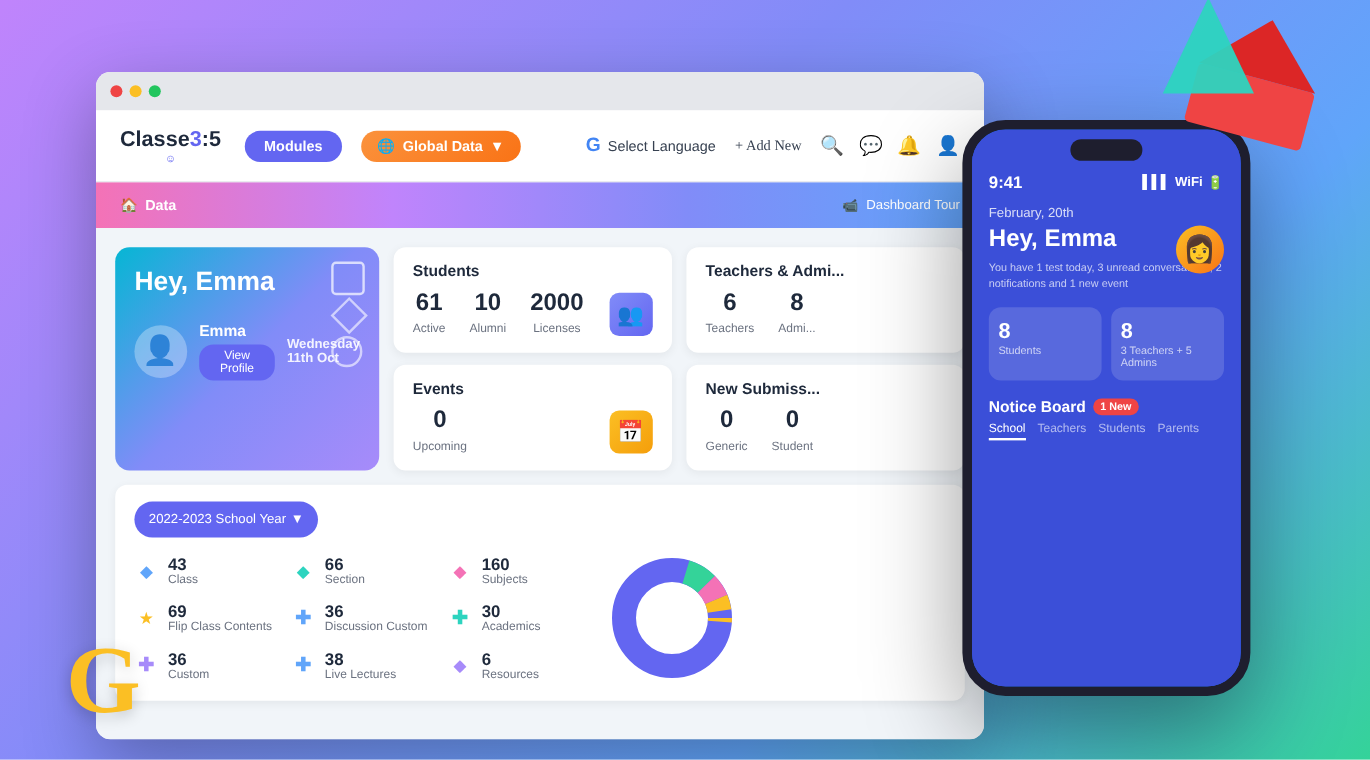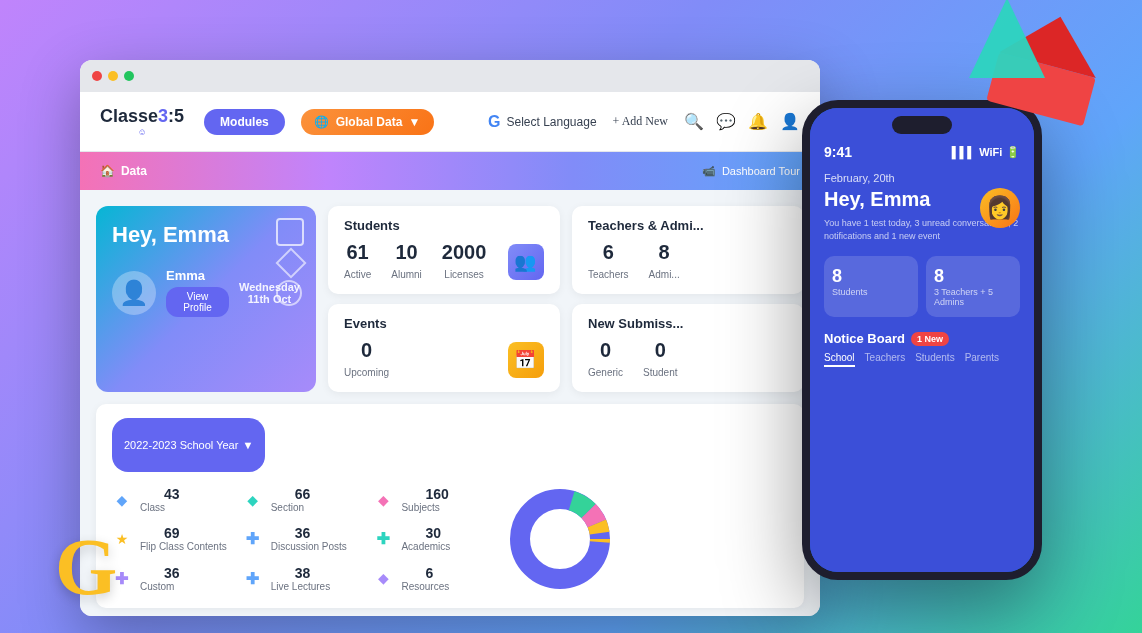--- a/index.html
+++ b/index.html
@@ -230,21 +230,21 @@
       color: white;
       border: none;
       border-radius: 12px;
       padding: 4px 10px;
       font-size: 10px;
       cursor: pointer;
       margin-top: 4px;
       display: block;
     }
     .emma-date {
-      text-align: center;
+      text-align: left;
       font-size: 11px;
       color: rgba(255,255,255,0.9);
       font-weight: 600;
     }
 
     
     .stats-col {
       display: flex;
       flex-direction: column;
       gap: 10px;
@@ -331,21 +331,21 @@
     .academics-title {
       font-size: 14px;
       font-weight: 800;
       color: #1e293b;
     }
     .year-btn {
       background: #6366f1;
       color: white;
       border: none;
       border-radius: 16px;
-      padding: 21px 12px;
+      padding: 9px 12px;
       font-size: 11px;
       cursor: pointer;
       display: flex;
       align-items: center;
       gap: 4px;
     }
 
     .academics-grid {
       display: grid;
       grid-template-columns: repeat(3, 1fr);
@@ -368,21 +368,20 @@
     .diamond-pink { color: #f472b6; font-size: 14px; }
     .diamond-yellow { color: #fbbf24; font-size: 14px; }
     .diamond-purple { color: #a78bfa; font-size: 14px; }
     .plus-blue { color: #60a5fa; font-size: 16px; font-weight: 700; }
     .plus-teal { color: #2dd4bf; font-size: 16px; font-weight: 700; }
     .plus-purple { color: #a78bfa; font-size: 16px; font-weight: 700; }
     .acad-num {
       font-size: 14px;
       font-weight: 700;
       color: #1e293b;
-      margin-left: 24px;
     }
     .acad-label {
       font-size: 10px;
       color: #6b7280;
     }
 
     
     .donut-area {
       width: 120px;
       flex-shrink: 0;
@@ -720,21 +719,21 @@
               <div class="acad-icon diamond-yellow">★</div>
               <div>
                   <div class="acad-num">69</div>
                   <div class="acad-label">Flip Class Contents</div>
                 </div>
             </div>
             <div class="acad-item">
               <div class="acad-icon plus-blue">✚</div>
               <div>
                   <div class="acad-num">36</div>
-                  <div class="acad-label">Discussion Posts</div>
+                  <div class="acad-label">Discussion Custom</div>
                 </div>
             </div>
             <div class="acad-item">
               <div class="acad-icon plus-teal">✚</div>
               <div>
                   <div class="acad-num">30</div>
                   <div class="acad-label">Academics</div>
                 </div>
             </div>
             <div class="acad-item">

